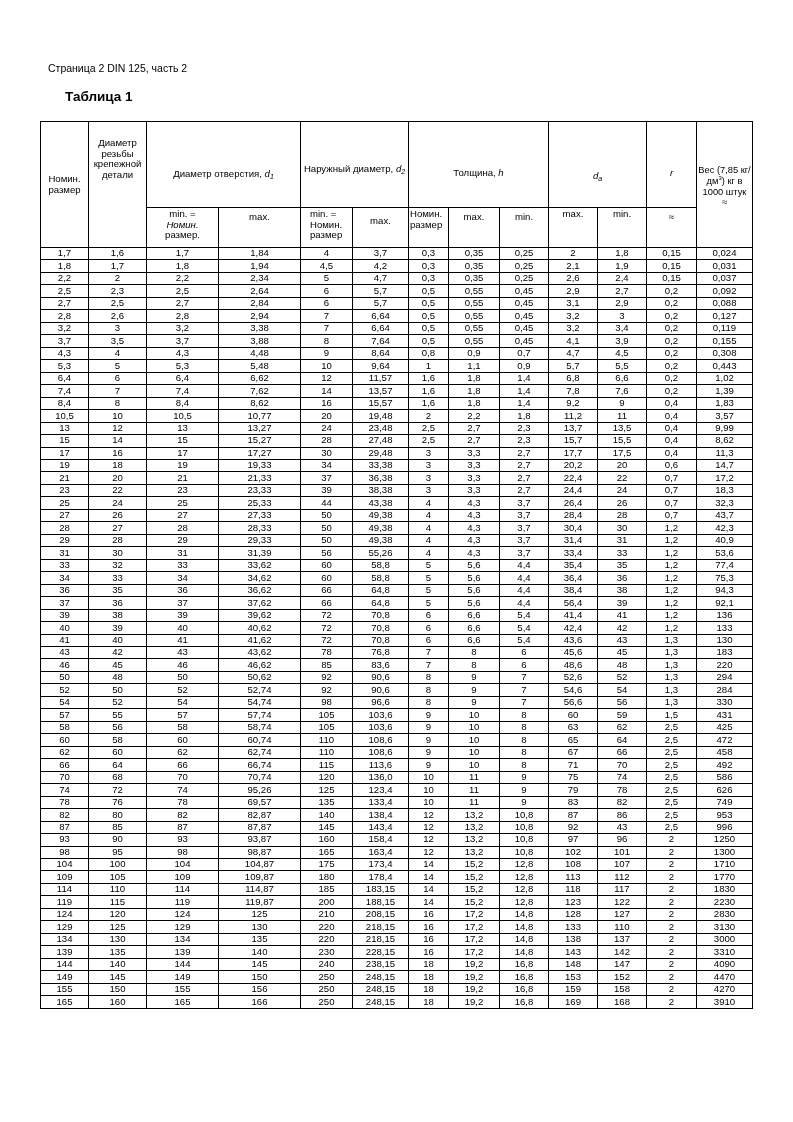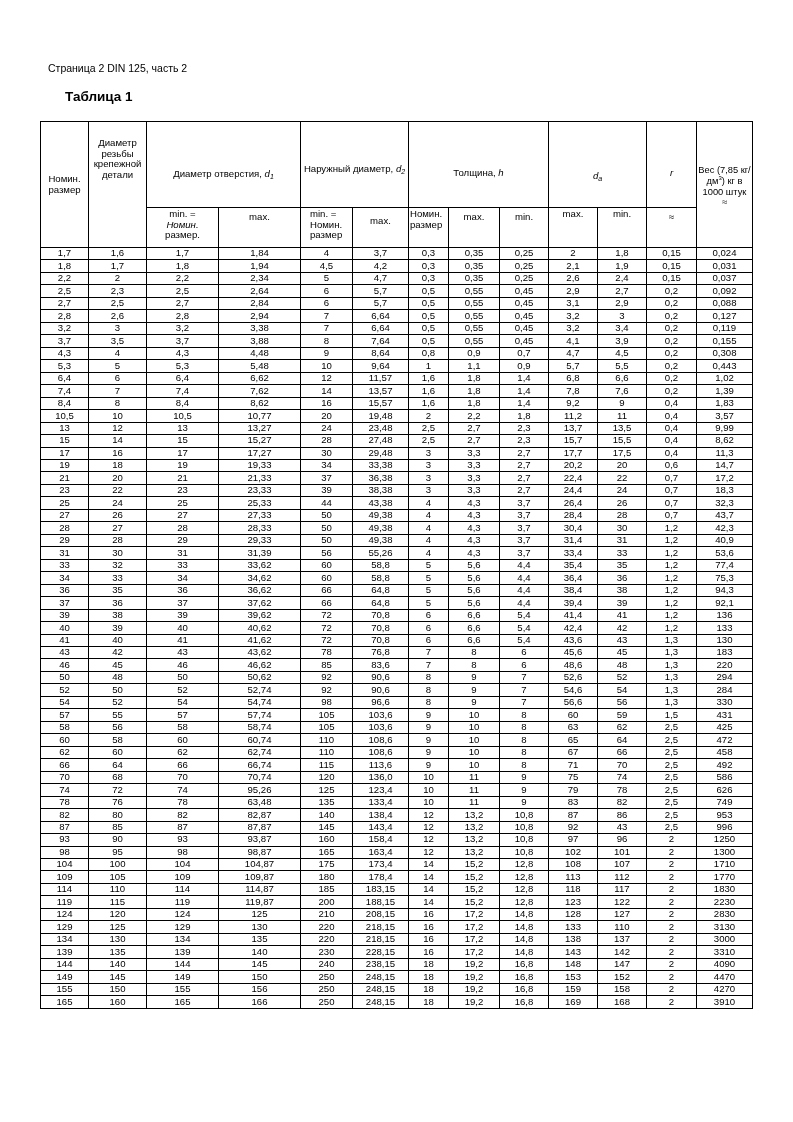--- a/index.html
+++ b/index.html
@@ -493,21 +493,21 @@
       <tr>
         <td class="nom">37</td>
         <td>36</td>
         <td>37</td>
         <td>37,62</td>
         <td class="right">66</td>
         <td class="left">64,8</td>
         <td>5</td>
         <td>5,6</td>
         <td>4,4</td>
-        <td>39,4</td>
+        <td>56,4</td>
         <td class="left">39</td>
         <td>1,2</td>
         <td>92,1</td>
       </tr>
       <tr>
         <td class="nom">39</td>
         <td>38</td>
         <td>39</td>
         <td>39,62</td>
         <td class="right">72</td>
@@ -727,21 +727,21 @@
         <td>9</td>
         <td>79</td>
         <td class="left">78</td>
         <td>2,5</td>
         <td>626</td>
       </tr>
       <tr>
         <td class="nom">78</td>
         <td>76</td>
         <td>78</td>
-        <td>63,48</td>
+        <td>69,57</td>
         <td class="right">135</td>
         <td class="left">133,4</td>
         <td>10</td>
         <td>11</td>
         <td>9</td>
         <td>83</td>
         <td class="left">82</td>
         <td>2,5</td>
         <td>749</td>
       </tr>

